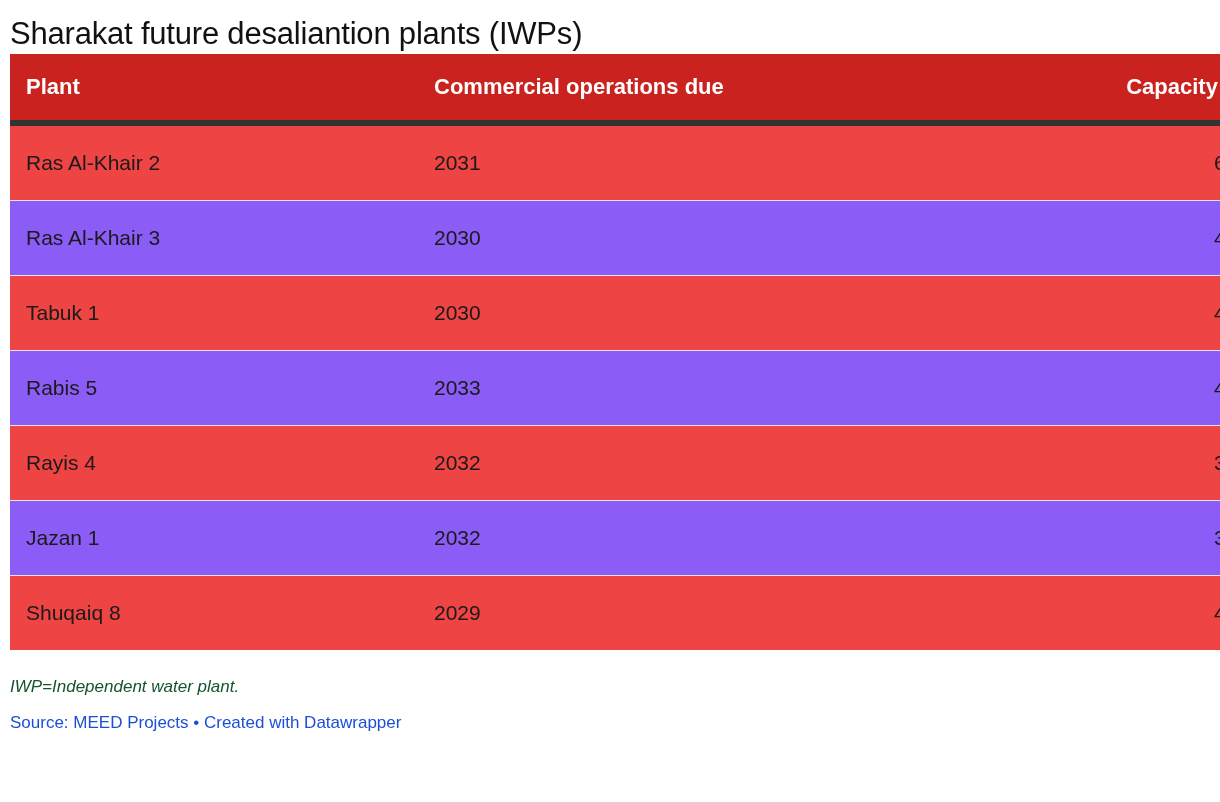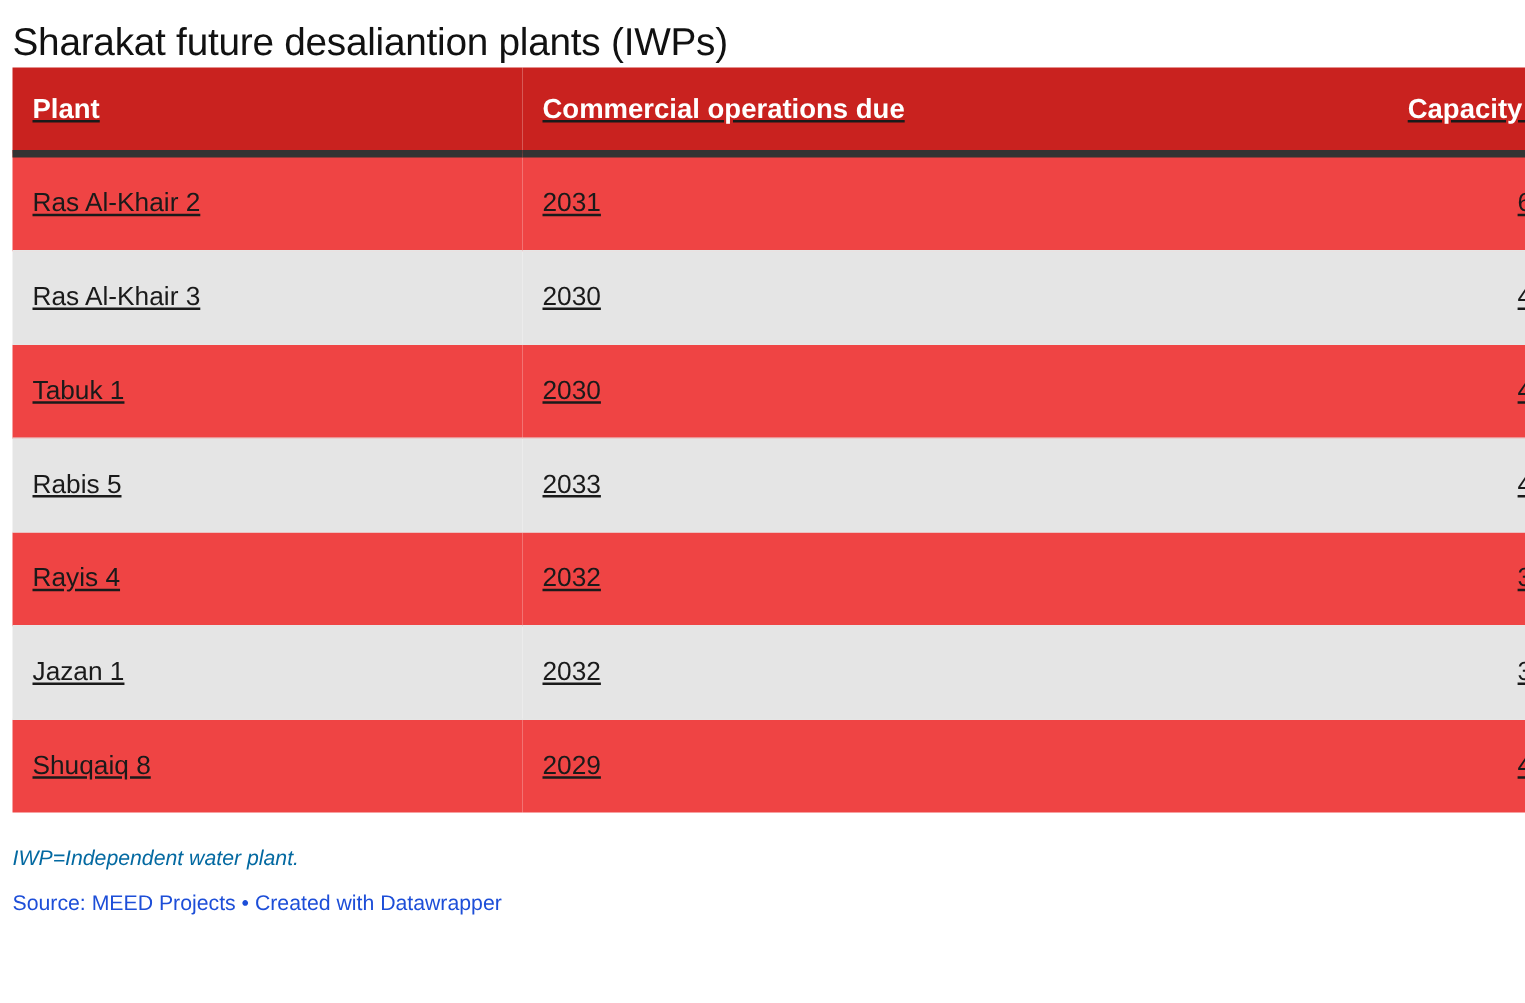--- a/index.html
+++ b/index.html
@@ -35,21 +35,20 @@
     color: #111111;
     white-space: nowrap;
   }
 
   
   .table-block {
     margin: 0;
     padding: 0 10px 0 10px;
     box-sizing: border-box;
     width: 1032px;
-    text-decoration: underline;
   }
 
   table.dw-table {
     width: 1200px;
     border-collapse: collapse;
     table-layout: fixed;
     font-size: 21px;
   }
 
   table.dw-table thead th {
@@ -77,40 +76,40 @@
     vertical-align: middle;
     border-top: 1px solid #e6e6e6;
     white-space: nowrap;
   }
 
   table.dw-table tbody tr:first-child td {
     border-top: none;
   }
 
   table.dw-table tbody tr.even-row td {
-    background: #e5e5e5;
+    background: #8b5cf6;
   }
   table.dw-table tbody tr.odd-row td {
     background: #ef4444;
   }
 
   table.dw-table tbody td.cell-cap {
     text-align: right;
   }
 
   
   .chart-footer {
     padding: 26px 10px 0 10px;
     box-sizing: border-box;
   }
   .chart-note {
     font-size: 17px;
     line-height: 22px;
     font-style: italic;
-    color: #0369a1;
+    color: #14532d;
     margin: 0 0 14px 0;
   }
   .chart-source {
     font-size: 17px;
     line-height: 22px;
     color: #1d4ed8;
     margin: 0;
   }
 </style>
 </head>

